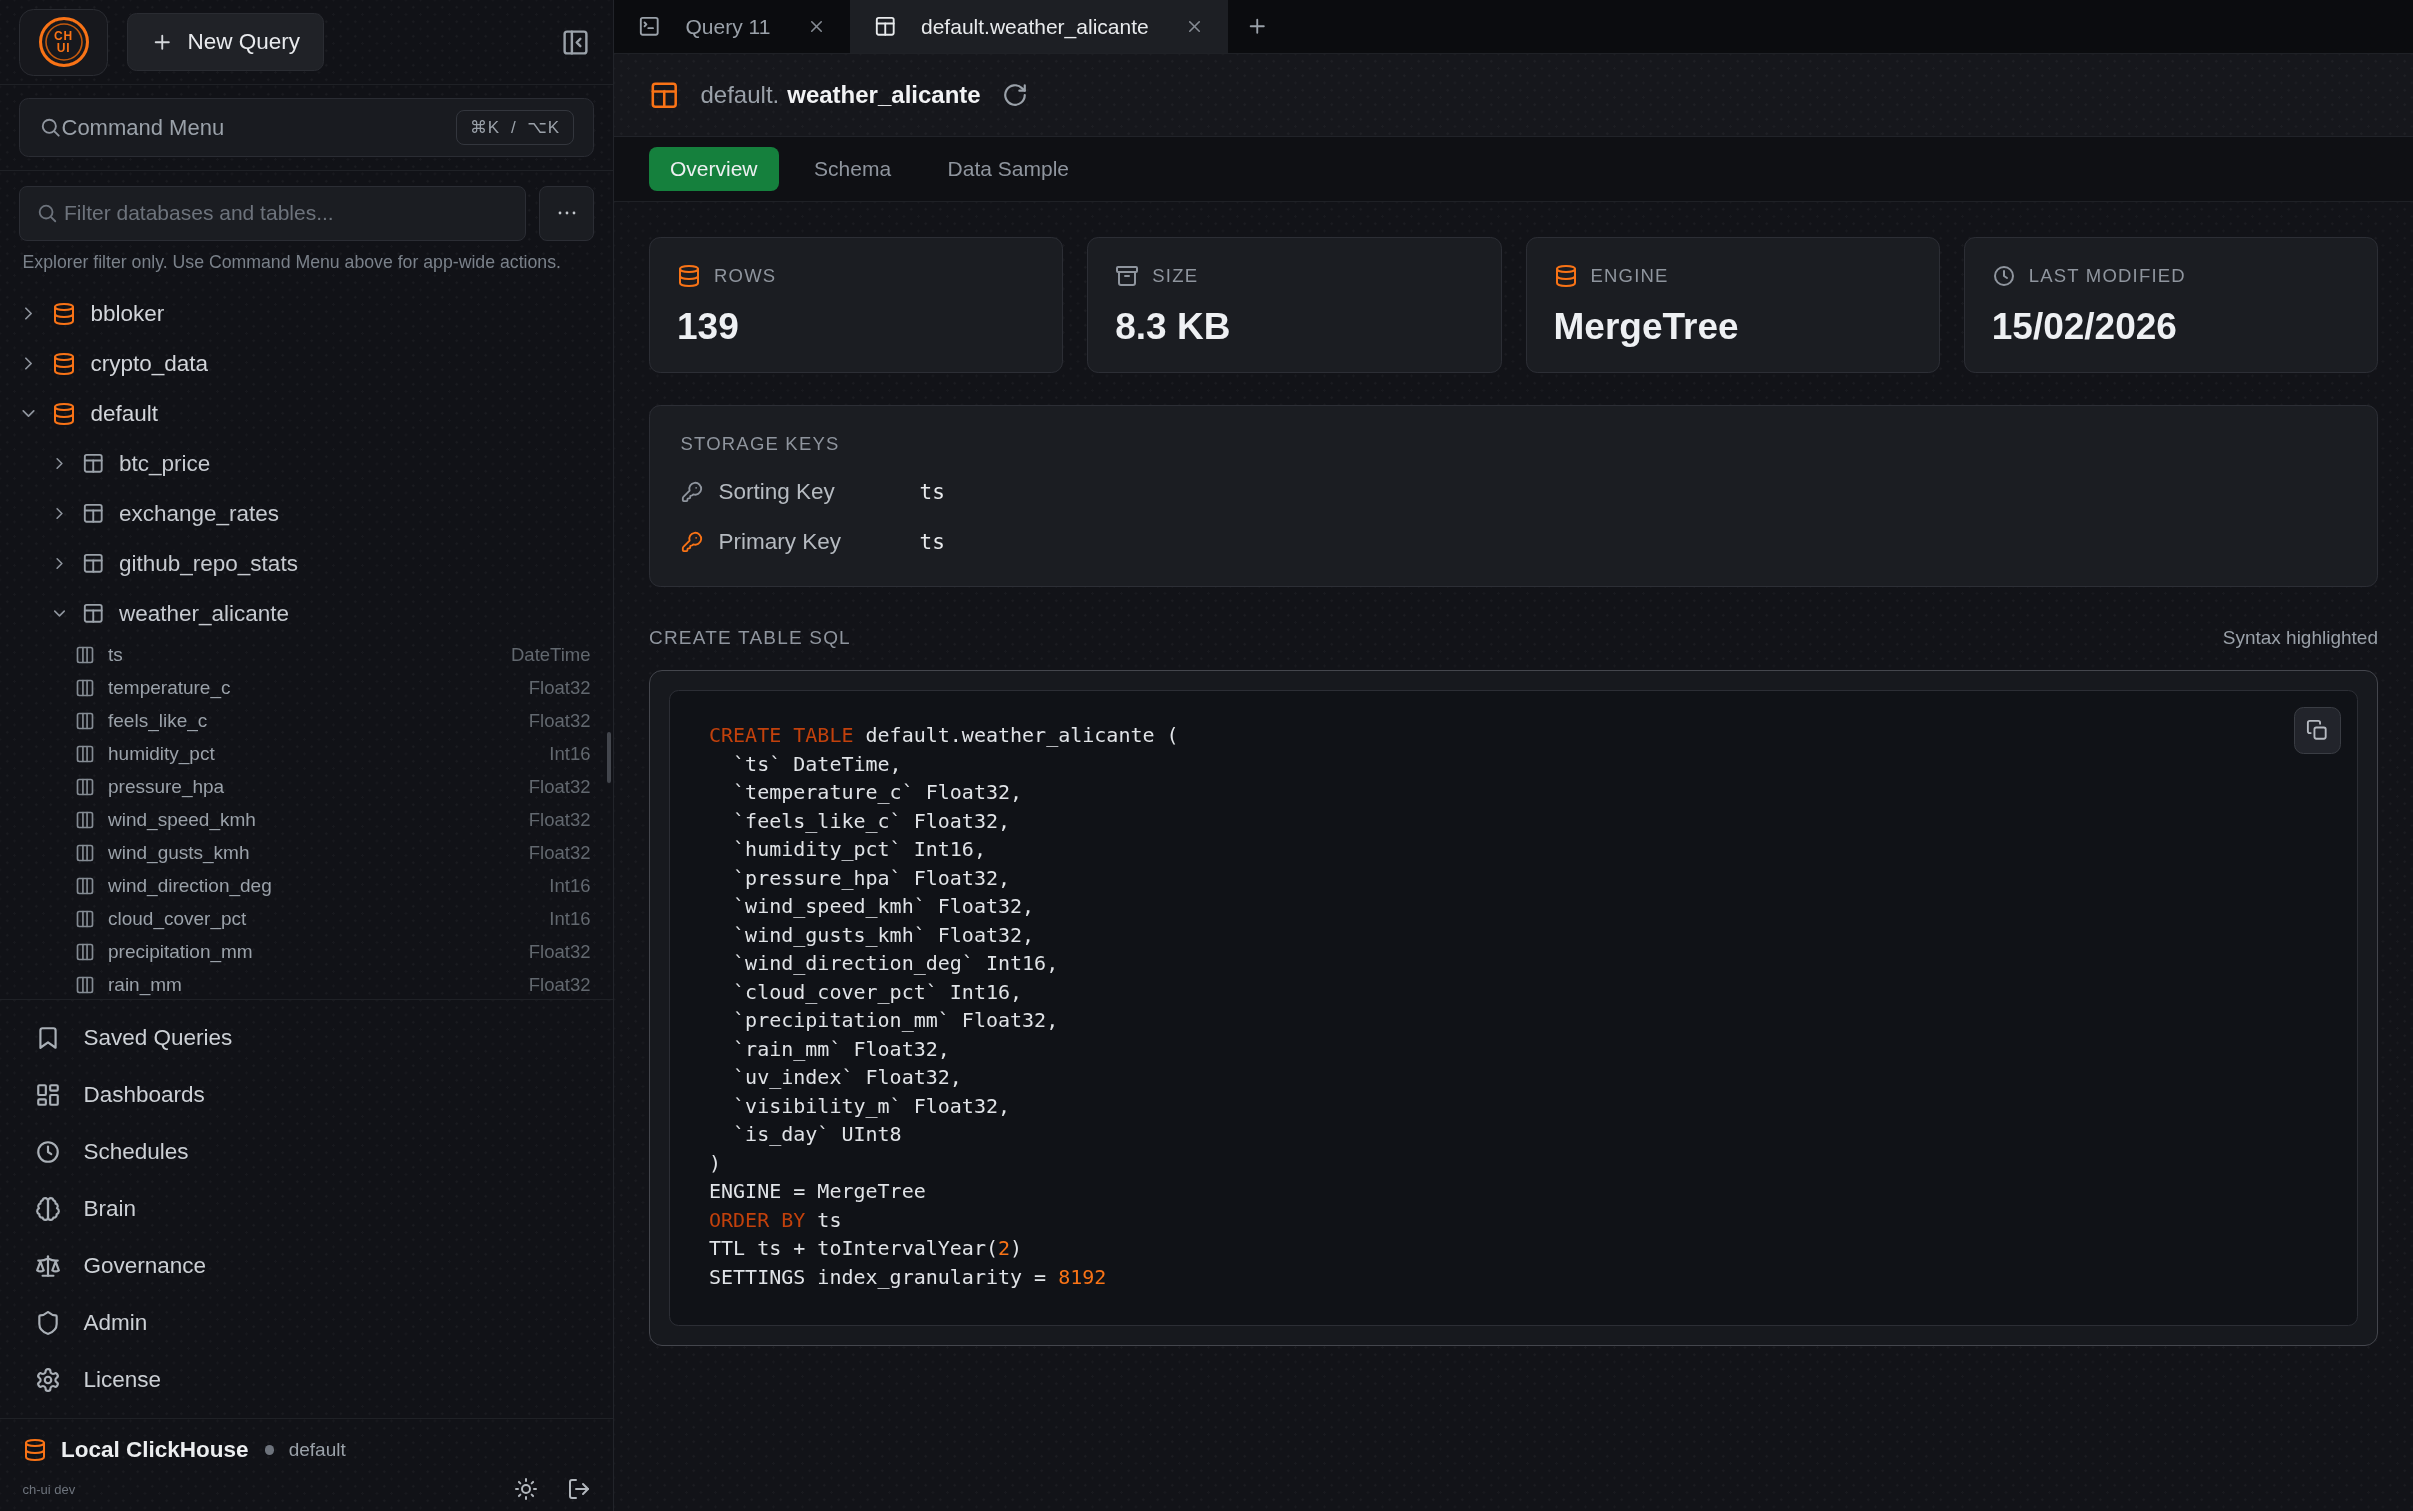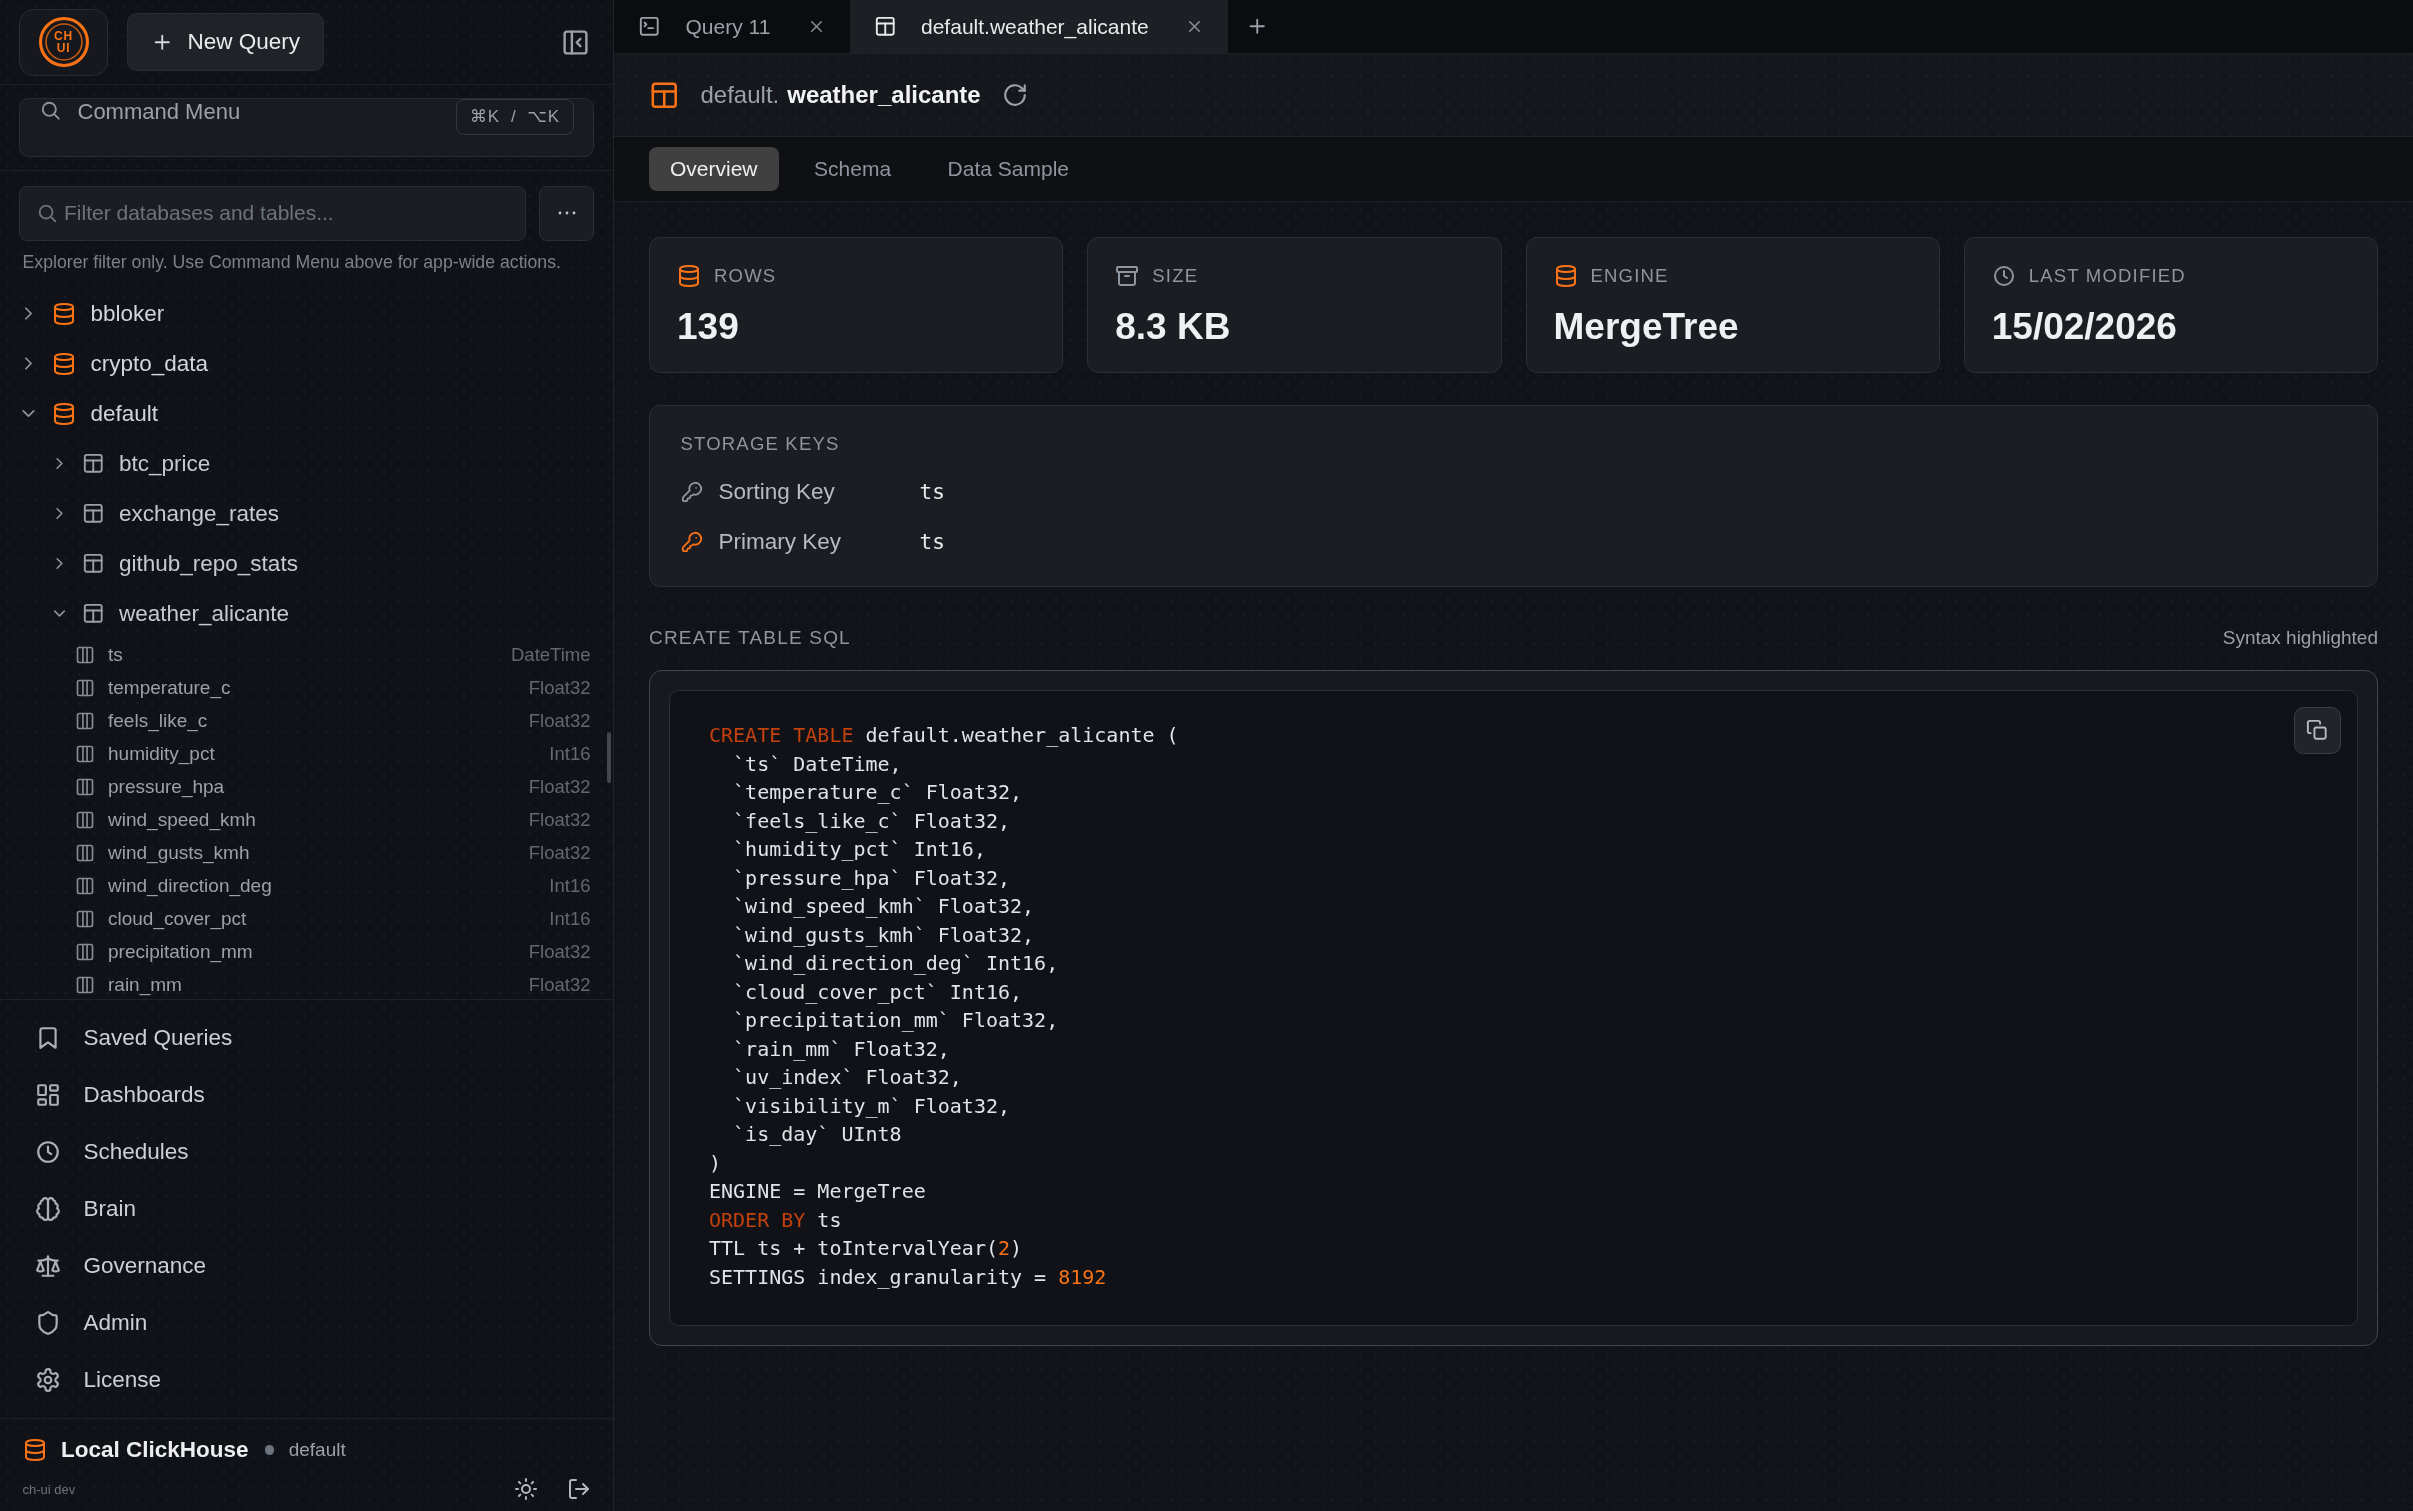--- a/index.html
+++ b/index.html
@@ -27,21 +27,21 @@
   .sb-top { height: 85px; display: flex; align-items: center; gap: 19px; padding: 0 19px; border-bottom: 0.8px solid #1f2126; flex: none; }
   .logo { width: 89px; height: 67px; border-radius: 14.5px; background: #17181d; border: 0.8px solid #2a2c32; display: flex; align-items: center; justify-content: center; flex: none; }
   .logo-ring { width: 50px; height: 50px; border-radius: 50%; border: 3.2px solid #f97316; box-shadow: inset 0 0 0 3.2px #17181d, inset 0 0 0 4.8px #c2590e; display: flex; flex-direction: column; align-items: center; justify-content: center; color: #f97316; font-weight: 700; font-size: 12px; line-height: 12px; letter-spacing: 0.8px; }
   .btn-newq { display: flex; align-items: center; gap: 14.5px; background: #202227; border: 0.8px solid #2a2c32; border-radius: 9.6px; padding: 0 22.5px; height: 58px; color: #e8eaed; font-size: 22.5px; font-weight: 500; }
   .btn-newq .iw { width: 22.5px; height: 22.5px; color: #d4d7db; }
   .spacer { flex: 1; }
   .collapse-btn { width: 37px; height: 37px; display: flex; align-items: center; justify-content: center; color: #9aa1a9; }
   .collapse-btn .iw { width: 29px; height: 29px; }
 
   .sb-cmd { padding: 13px 19px; border-bottom: 0.8px solid #1f2126; flex: none; }
-  .cmd-box { height: 59px; border: 0.8px solid #2a2c33; background: #191b20; border-radius: 9.6px; display: flex; align-items: flex-start; gap: 16px; padding: 0 19px; color: #9aa1a9; font-size: 22px; width: 100%; }
+  .cmd-box { height: 59px; border: 0.8px solid #2a2c33; background: #191b20; border-radius: 9.6px; display: flex; align-items: center; padding: 0 19px; color: #9aa1a9; font-size: 22px; width: 100%; }
   .cmd-box .iw { width: 22.5px; height: 22.5px; color: #8f959e; }
   .kbd { margin-left: auto; border: 0.8px solid #33363d; border-radius: 8px; padding: 6.4px 13px; font-size: 17px; color: #9aa1a9; letter-spacing: 0.8px; white-space: pre; }
 
   .sb-filter { padding: 14.5px 19px 0; display: flex; gap: 13px; flex: none; }
   .filter-box { flex: 1; height: 55px; background: #1b1d22; border: 0.8px solid #2b2d34; border-radius: 8px; display: flex; align-items: center; gap: 6px; padding: 0 16px; }
   .filter-box .iw { width: 22px; height: 22px; color: #6d737c; }
   .filter-box input { background: transparent; border: none; outline: none; color: #c9cdd2; font-size: 21px; flex: 1; font-family: inherit; }
   .filter-box input::placeholder { color: #6d737c; }
   .more-btn { width: 55px; height: 55px; background: #1b1d22; border: 0.8px solid #2b2d34; border-radius: 8px; color: #c2c6cc; display: flex; align-items: center; justify-content: center; flex: none; }
   .more-btn .iw { width: 24px; height: 24px; }
@@ -91,21 +91,21 @@
 
   .mainhead { height: 83px; background-color: #16171c; border-bottom: 0.8px solid #212329; display: flex; align-items: center; padding: 0 35px; flex: none; }
   .title-ico { width: 30.5px; height: 30.5px; color: #f97316; margin-right: 21px; }
   .title-schema { font-size: 24px; color: #9aa1a9; }
   .title-table { font-size: 24px; color: #f2f3f5; font-weight: 600; margin-left: 8px; }
   .refresh-btn { margin-left: 21px; display: flex; }
   .refresh-btn .iw { width: 26px; height: 26px; color: #9aa1a9; }
 
   .viewtabs { height: 65px; background: #0f1014; border-bottom: 0.8px solid #1f2126; display: flex; align-items: center; padding: 0 35px; gap: 14.5px; flex: none; }
   .pill { padding: 10.4px 21px; border-radius: 8px; font-size: 21px; color: #8f959e; }
-  .pill.active { background: #404040; color: #edeff1; }
+  .pill.active { background: #15803d; color: #edeff1; }
 
   .content { flex: 1; background-color: #121318; padding: 35px; overflow: hidden; }
   .stats { display: grid; grid-template-columns: repeat(4, 1fr); gap: 24px; }
   .card { background: #1b1d22; border: 0.8px solid #2c2e35; border-radius: 11.2px; height: 136px; padding: 26px 27px; }
   .card-top { display: flex; align-items: center; gap: 13px; font-size: 18.5px; letter-spacing: 1.2px; color: #8f959e; }
   .card-top .iw { width: 24px; height: 24px; }
   .card-val { margin-top: 17.7px; font-size: 37px; font-weight: 700; color: #eef0f3; }
 
   .storage { margin-top: 32px; background: #1b1d22; border: 0.8px solid #2c2e35; border-radius: 11.2px; padding: 27px 30.5px 30.5px; }
   .storage-title { font-size: 18.5px; letter-spacing: 1.2px; color: #8f959e; }

